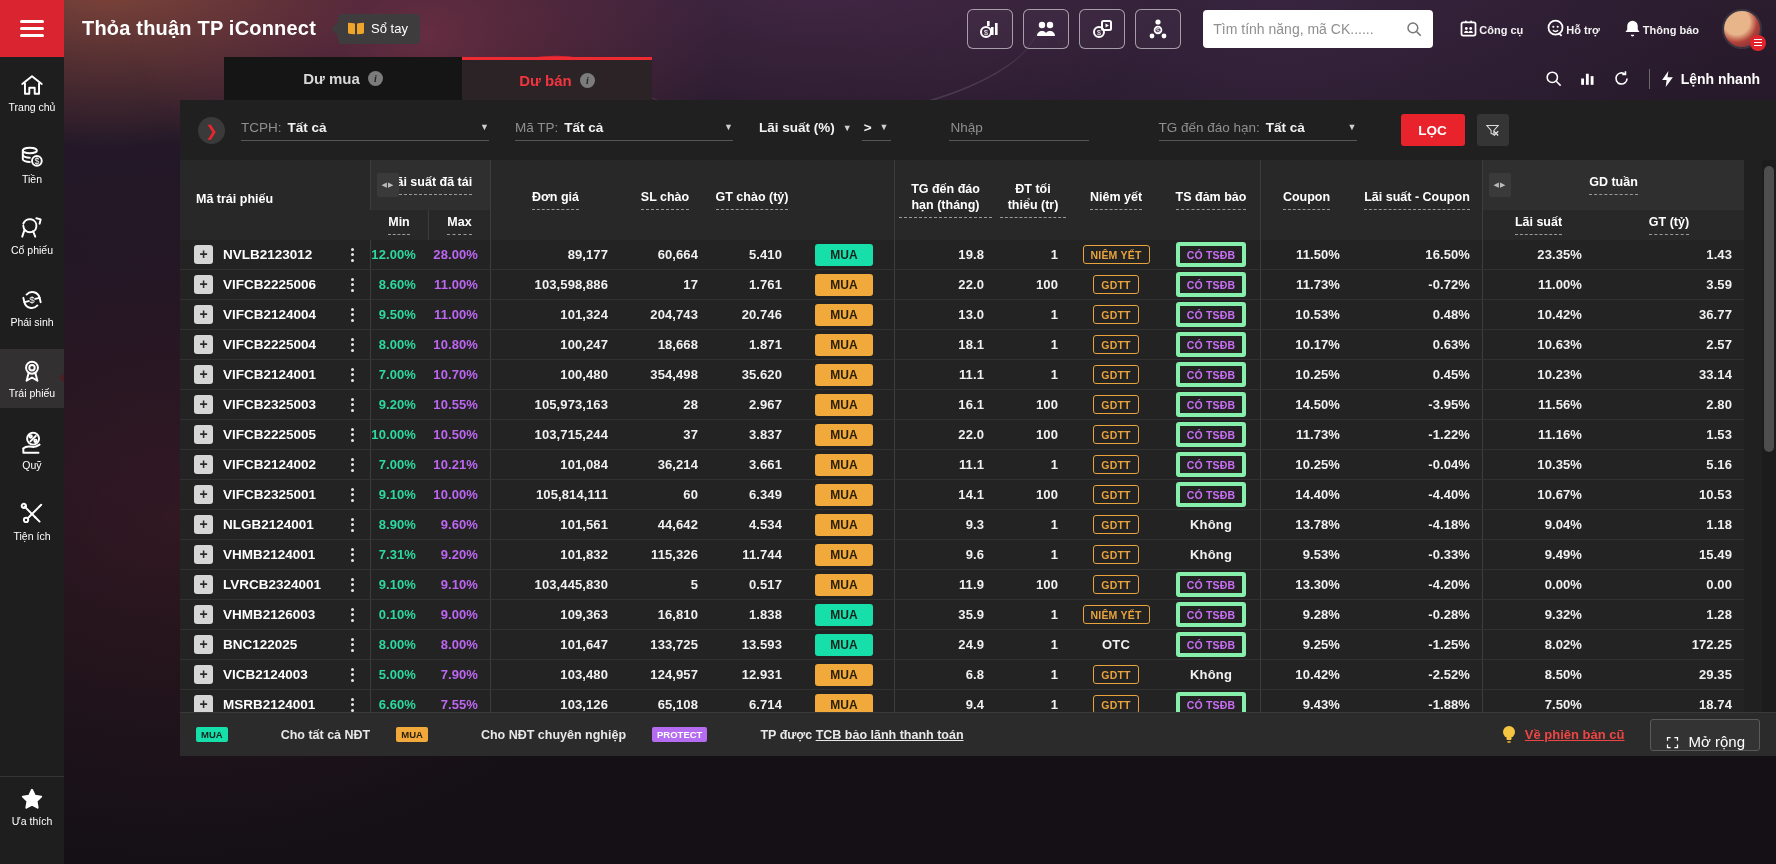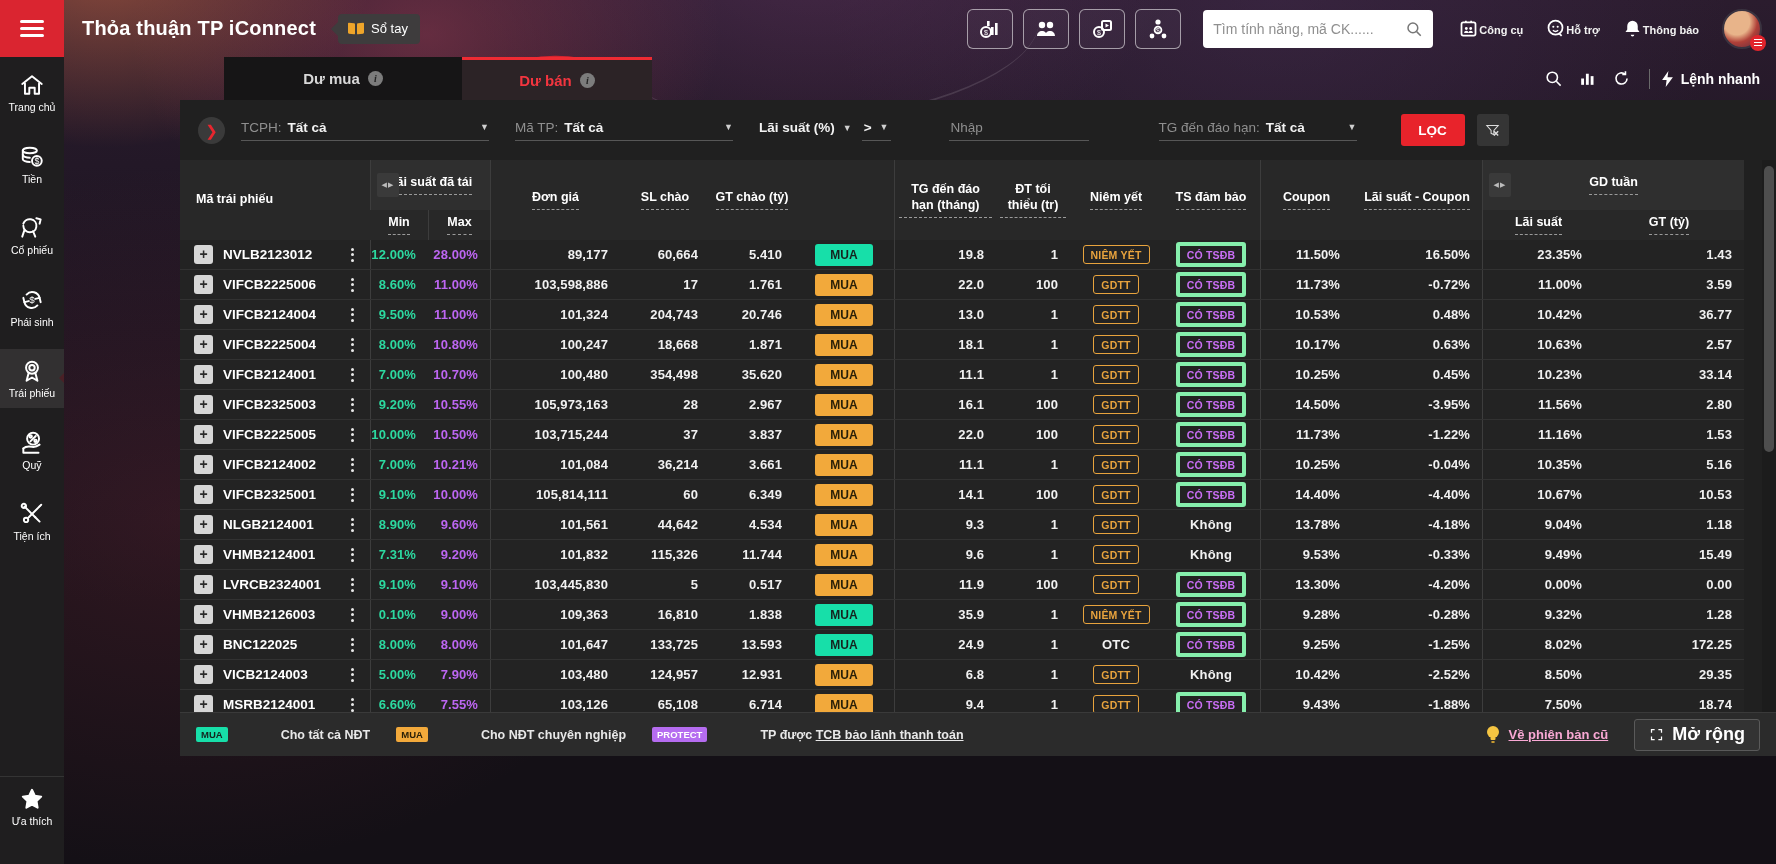--- a/index.html
+++ b/index.html
@@ -152,23 +152,23 @@
     display:flex; align-items:center; padding:0 16px; }
   .lg { display:flex; align-items:center; margin-right:26px; }
   .lg-badge { font-size:9.5px; font-weight:700; border-radius:2px; padding:2px 5px; margin-right:8px; }
   .lgb-green { background:#17dfa9; color:#15241f; }
   .lgb-orange { background:#f2a93b; color:#2b2008; }
   .lgb-purple { background:#b56cf0; color:#fff; }
   .lg-text { font-size:12.5px; color:#e8e8e8; font-weight:600;margin-left:45px; }
   .lg-link { text-decoration:underline; cursor:pointer; }
   .foot-right { margin-left:auto; display:flex; align-items:center; }
   .bulb { width:16px; height:22px; margin-right:8px; }
-  .old-ver { font-size:13px; font-weight:700; color:#f9a8d4; text-decoration:underline; cursor:pointer; margin-right:26px; }
-  .expand-view { display:flex; align-items:center; background:#333; border:1px solid #5a5a5a; border-radius:3px; height:32px;
-    padding:0 14px; cursor:pointer; color:#fff; font-size:18px; font-weight:700; font-family:inherit; }
+  .old-ver { font-size:13px; font-weight:700; color:#ef4444; text-decoration:underline; cursor:pointer; margin-right:26px; }
+  .expand-view { display:flex; align-items:flex-end; background:#333; border:1px solid #5a5a5a; border-radius:3px; height:32px;
+    padding:0 14px; cursor:pointer; color:#fff; font-size:15px; font-weight:400; font-family:inherit; }
   .expand-view svg { width:15px; height:15px; stroke:#fff; fill:none; stroke-width:2; margin-right:8px; }
 </style>
 </head>
 <body>
 
 <div class="bg"></div>
 <div class="bg-swirl"></div>
 <div class="bg-swirl2"></div>
 
 <div class="topbar">

